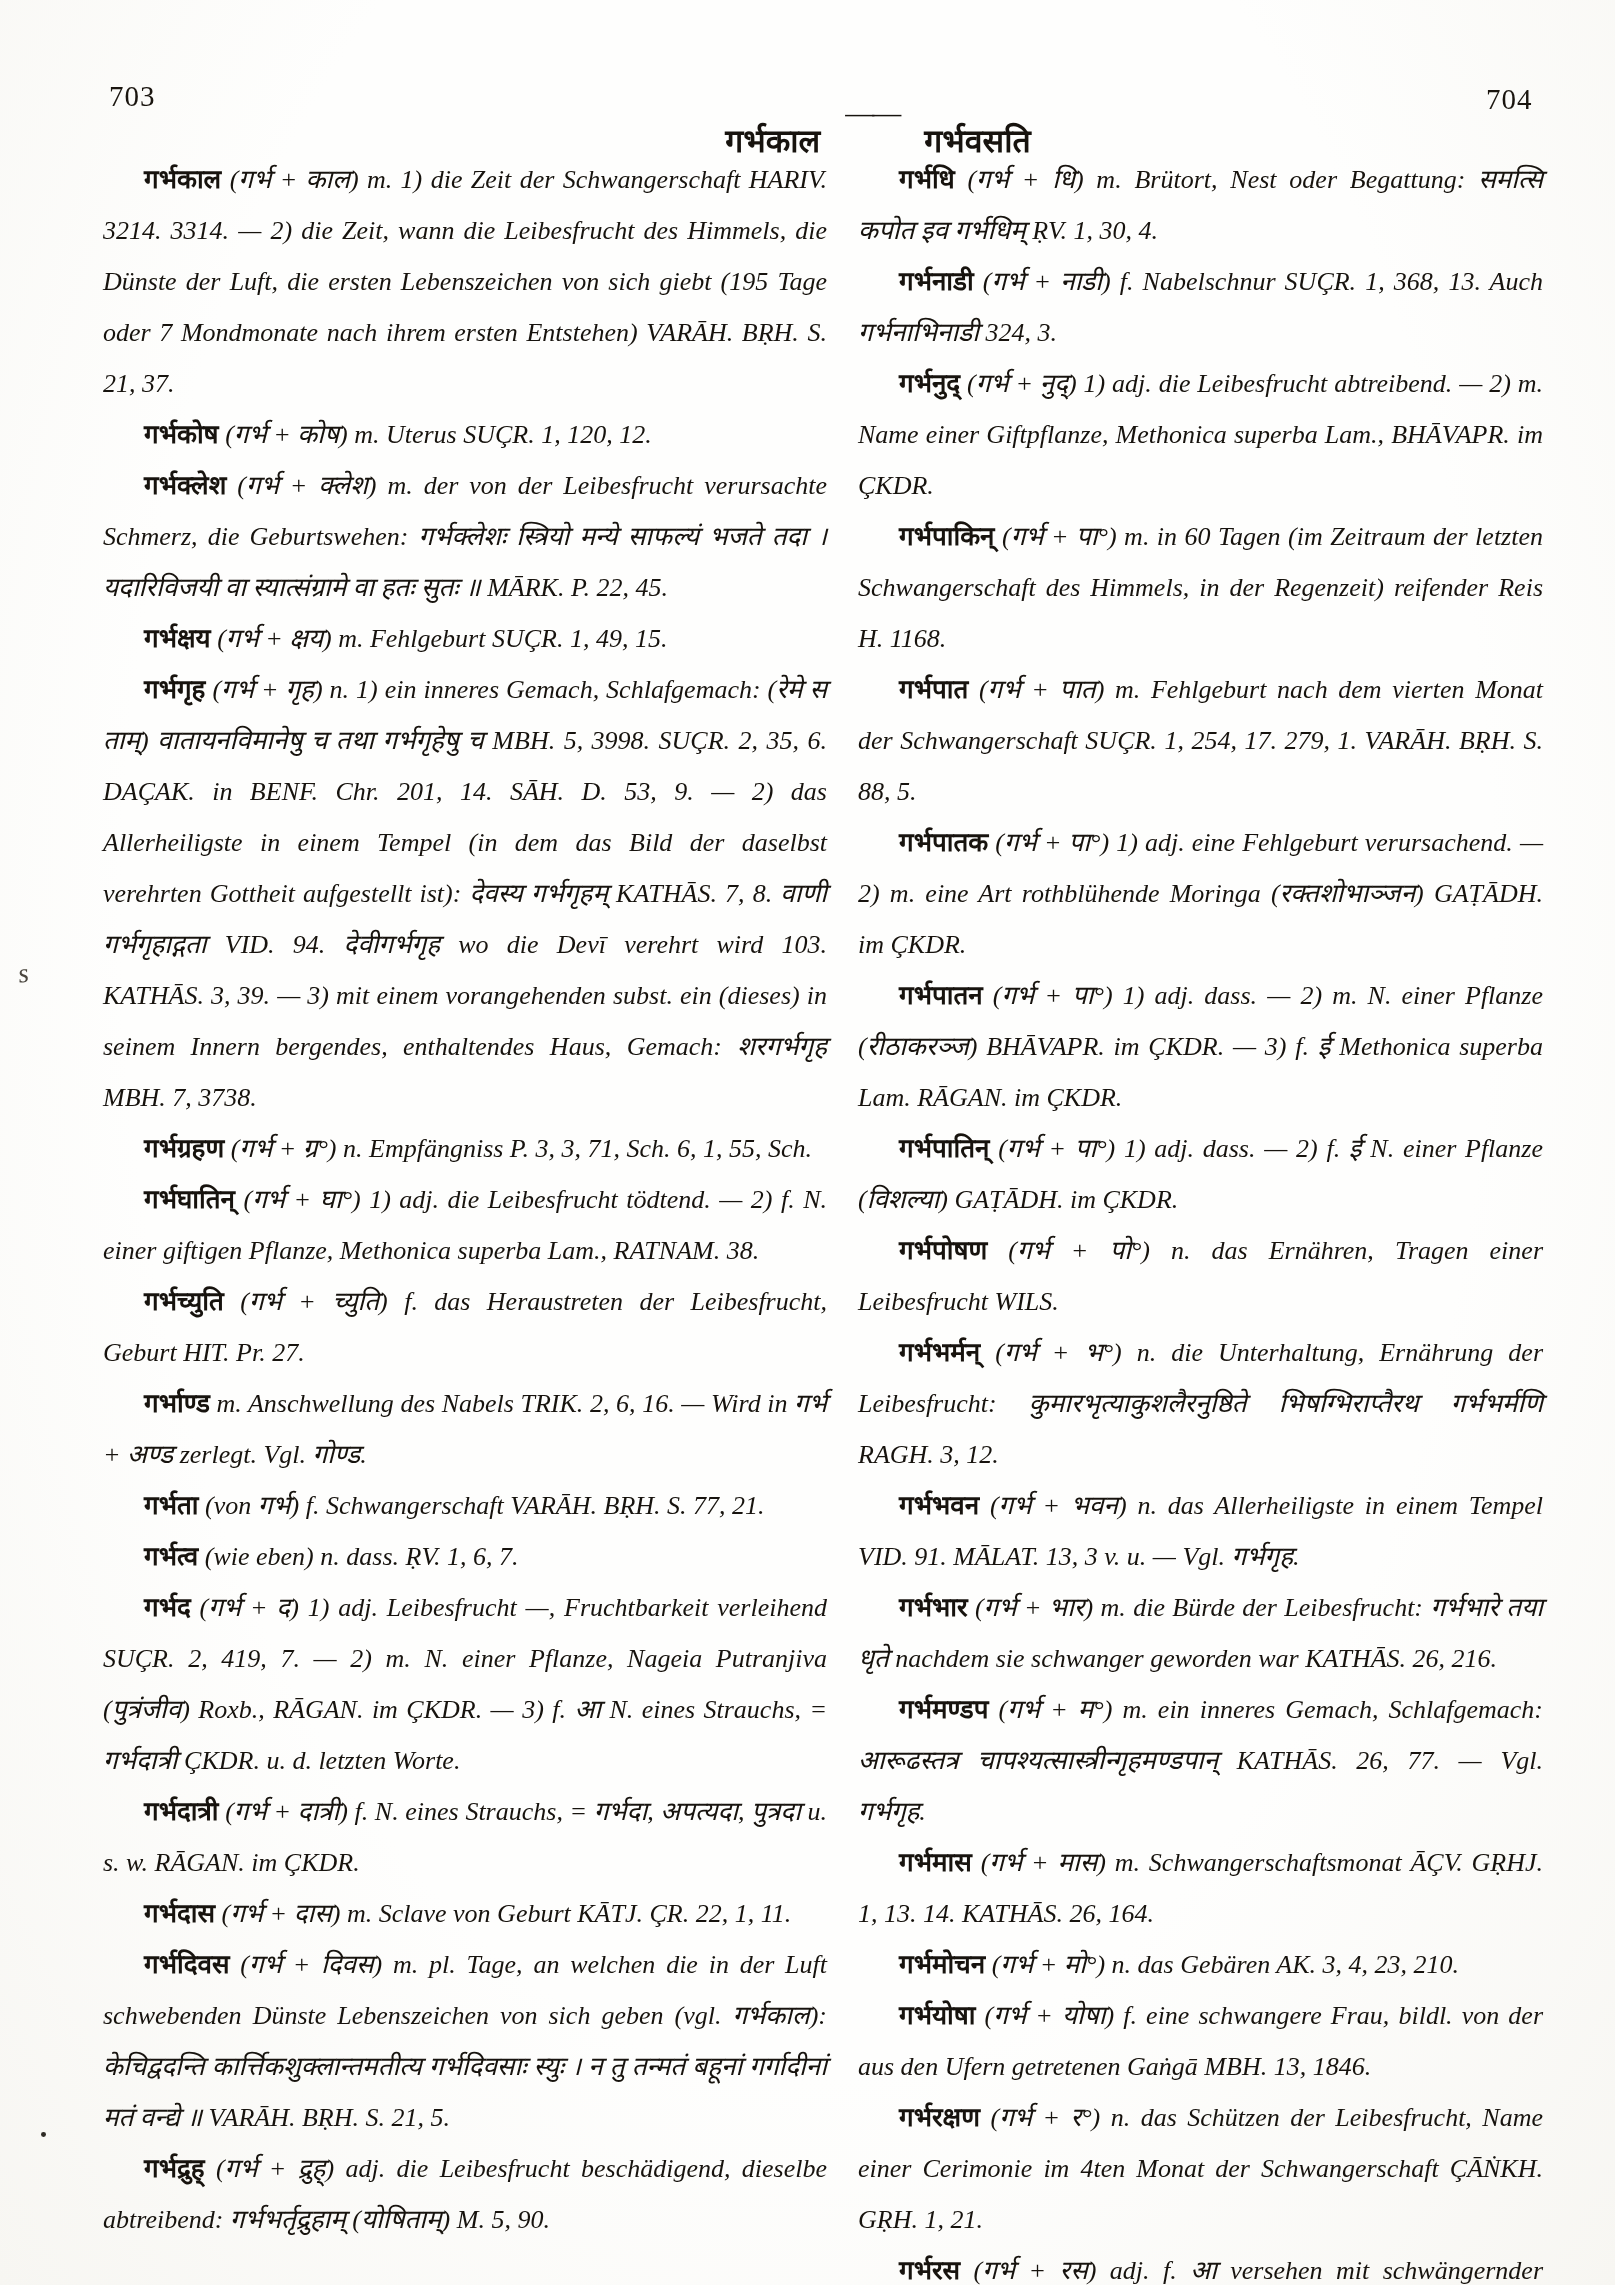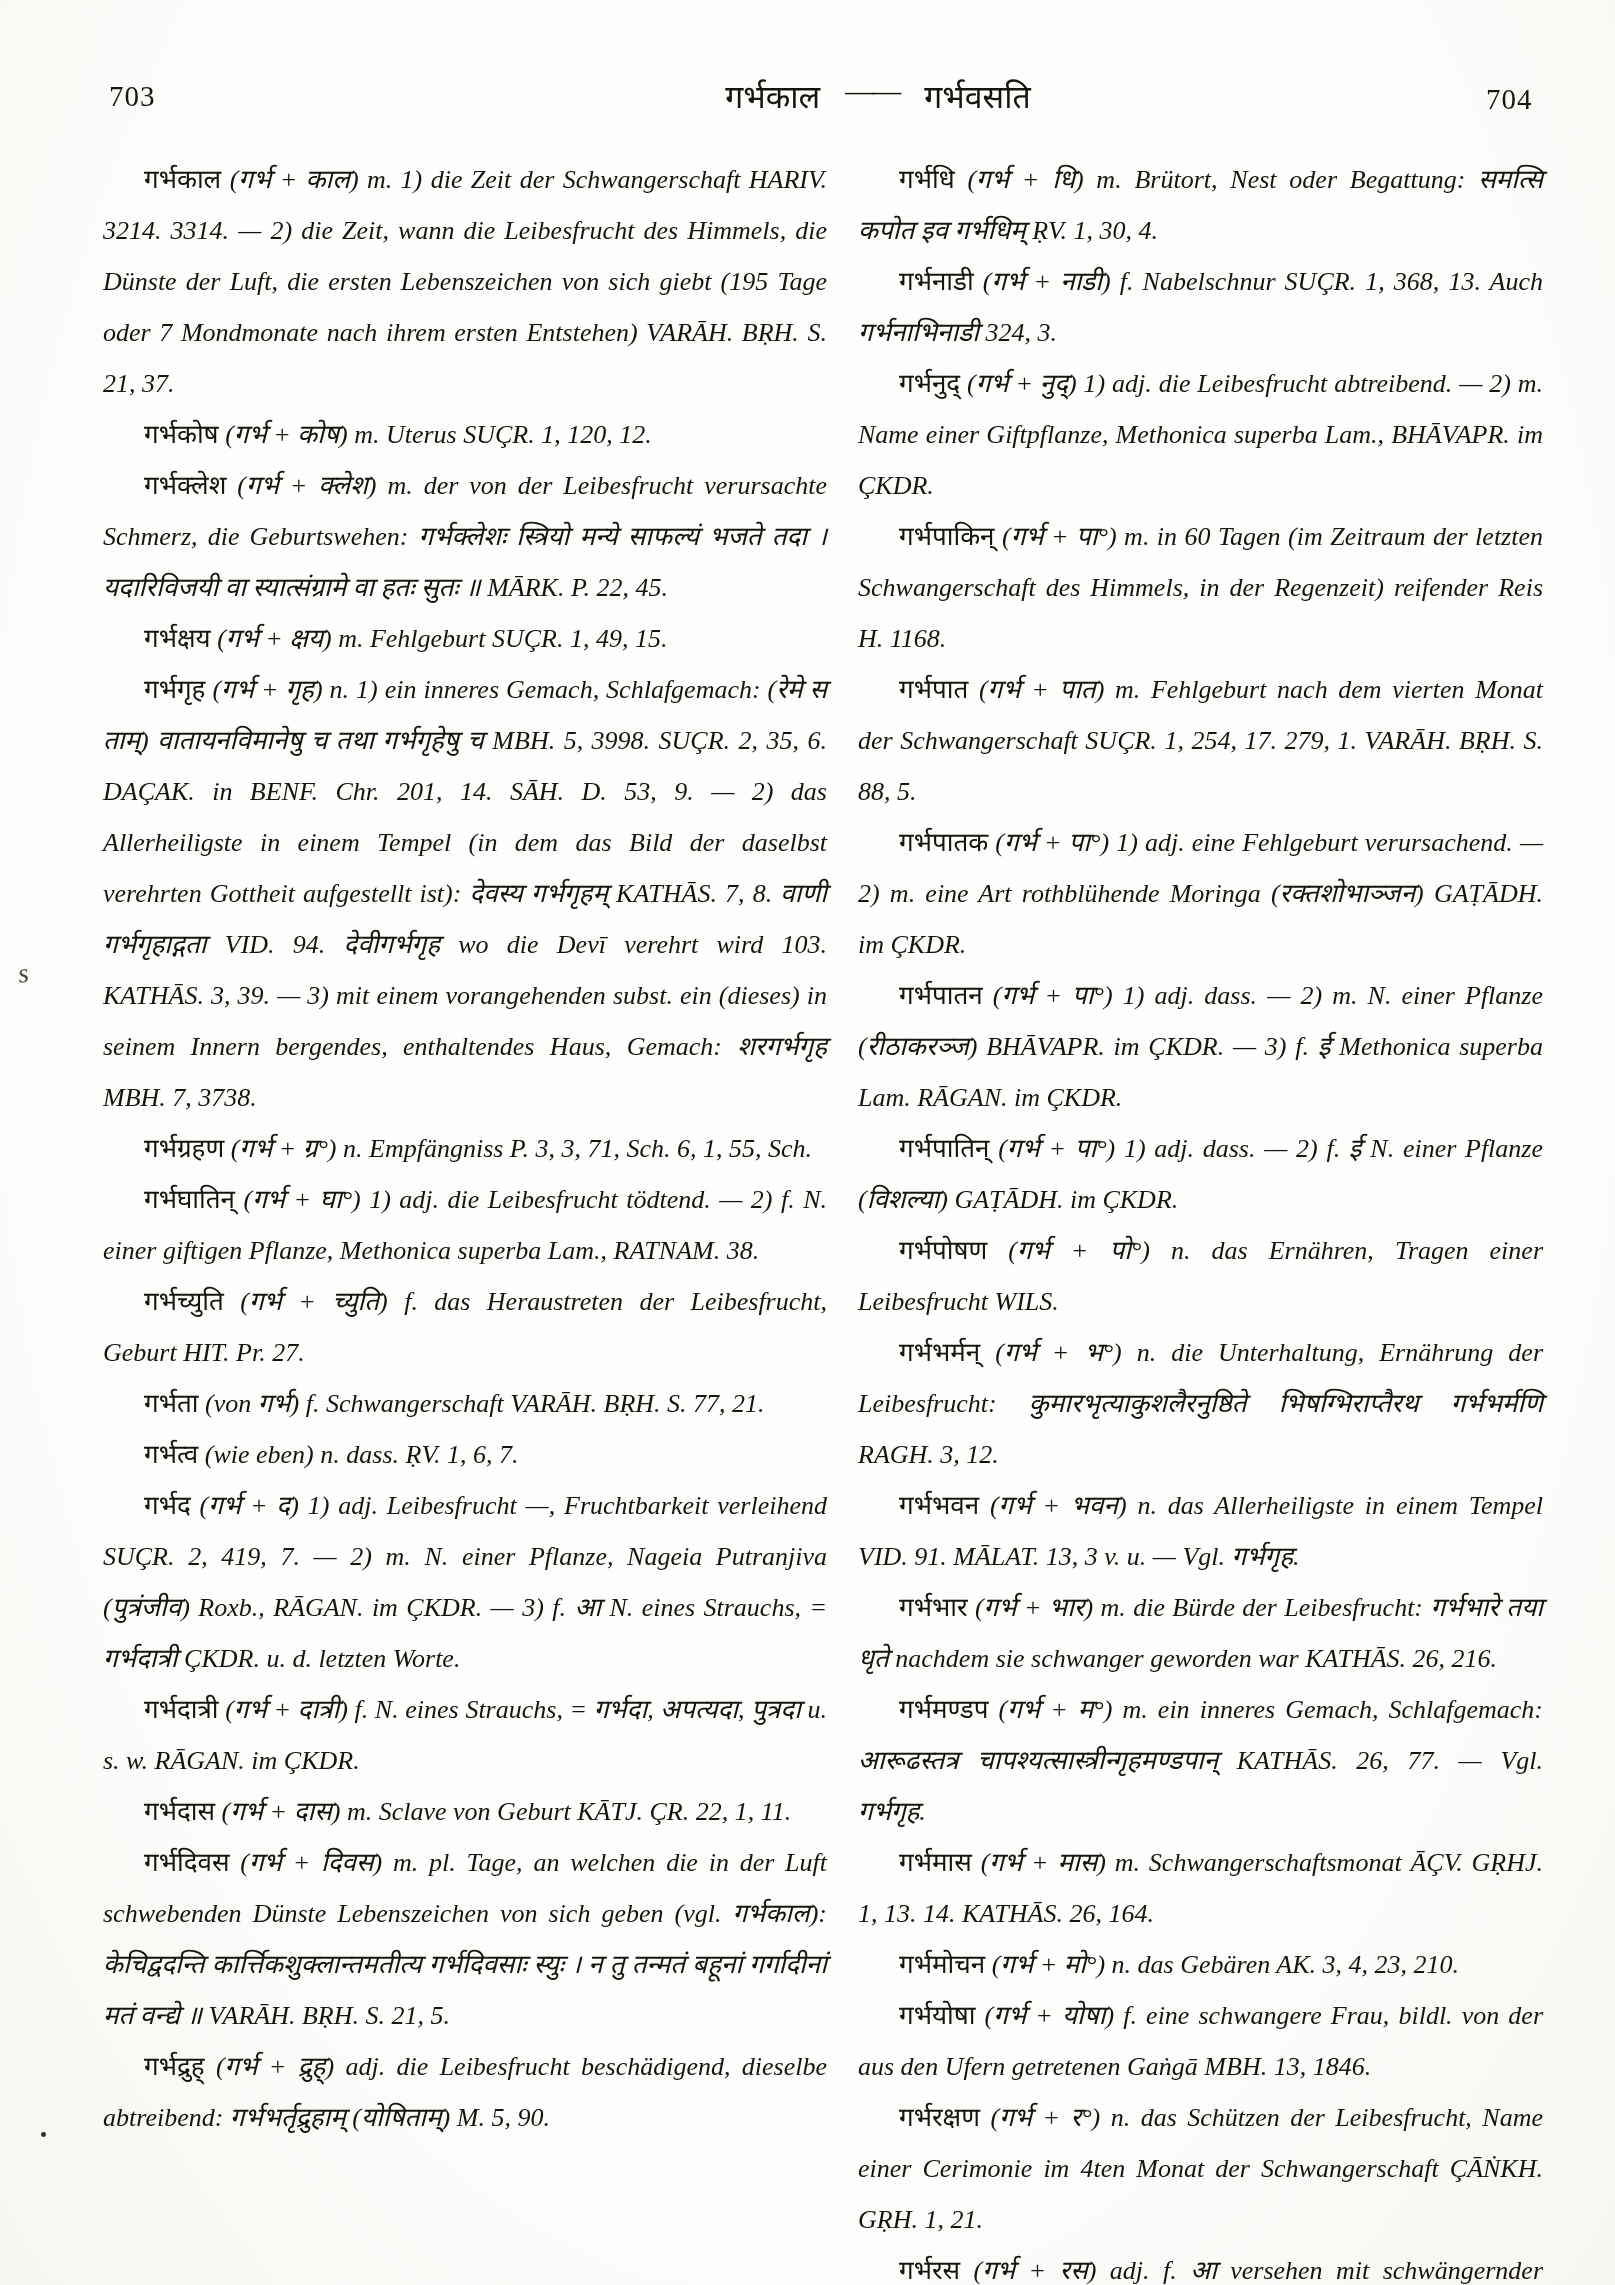--- a/index.html
+++ b/index.html
@@ -22,21 +22,21 @@
   }
   .running-head .sep{font-weight:normal;letter-spacing:-2px;font-size:29px;position:relative;top:-3.9px;}
   .column{
     position:absolute;top:154px;
     font-size:26px;line-height:51px;text-align:justify;
     text-justify:inter-word;
   }
   .column.left{left:103px;width:724px;}
   .column.right{left:858px;width:685px;}
   p.entry{margin:0;padding:0;text-indent:41px;}
-  .hw{font-weight:normal;font-style:normal;}
+  .hw{font-weight:bold;font-style:normal;margin-top:44px;}
   .entry-body{font-style:italic;}
   .margin-mark{
     position:absolute;left:17.6px;top:958px;font-size:27px;color:#4a463f;
     transform:rotate(-8deg);font-style:italic;
   }
   .margin-speck{
     position:absolute;left:41px;top:2132px;width:4.9px;height:4.9px;border-radius:50%;
     background:#2e2a24;
   }
 </style>
@@ -57,20 +57,21 @@
 
   <div class="column left">
     <p class="entry"><span class="hw">गर्भकाल</span> <span class="entry-body">(गर्भ + काल) m. 1) die Zeit der Schwangerschaft HARIV. 3214. 3314. — 2) die Zeit, wann die Leibesfrucht des Himmels, die Dünste der Luft, die ersten Lebenszeichen von sich giebt (195 Tage oder 7 Mondmonate nach ihrem ersten Entstehen) VARĀH. BṚH. S. 21, 37.</span></p>
     <p class="entry"><span class="hw">गर्भकोष</span> <span class="entry-body">(गर्भ + कोष) m. Uterus SUÇR. 1, 120, 12.</span></p>
     <p class="entry"><span class="hw">गर्भक्लेश</span> <span class="entry-body">(गर्भ + क्लेश) m. der von der Leibesfrucht verursachte Schmerz, die Geburtswehen: गर्भक्लेशः स्त्रियो मन्ये साफल्यं भजते तदा । यदारिविजयी वा स्यात्संग्रामे वा हतः सुतः ॥ MĀRK. P. 22, 45.</span></p>
     <p class="entry"><span class="hw">गर्भक्षय</span> <span class="entry-body">(गर्भ + क्षय) m. Fehlgeburt SUÇR. 1, 49, 15.</span></p>
     <p class="entry"><span class="hw">गर्भगृह</span> <span class="entry-body">(गर्भ + गृह) n. 1) ein inneres Gemach, Schlafgemach: (रेमे स ताम्) वातायनविमानेषु च तथा गर्भगृहेषु च MBH. 5, 3998. SUÇR. 2, 35, 6. DAÇAK. in BENF. Chr. 201, 14. SĀH. D. 53, 9. — 2) das Allerheiligste in einem Tempel (in dem das Bild der daselbst verehrten Gottheit aufgestellt ist): देवस्य गर्भगृहम् KATHĀS. 7, 8. वाणी गर्भगृहाद्गता VID. 94. देवीगर्भगृह wo die Devī verehrt wird 103. KATHĀS. 3, 39. — 3) mit einem vorangehenden subst. ein (dieses) in seinem Innern bergendes, enthaltendes Haus, Gemach: शरगर्भगृह MBH. 7, 3738.</span></p>
     <p class="entry"><span class="hw">गर्भग्रहण</span> <span class="entry-body">(गर्भ + ग्र°) n. Empfängniss P. 3, 3, 71, Sch. 6, 1, 55, Sch.</span></p>
     <p class="entry"><span class="hw">गर्भघातिन्</span> <span class="entry-body">(गर्भ + घा°) 1) adj. die Leibesfrucht tödtend. — 2) f. N. einer giftigen Pflanze, Methonica superba Lam., RATNAM. 38.</span></p>
     <p class="entry"><span class="hw">गर्भच्युति</span> <span class="entry-body">(गर्भ + च्युति) f. das Heraustreten der Leibesfrucht, Geburt HIT. Pr. 27.</span></p>
+    <p class="entry"><span class="hw">गर्भाण्ड</span> <span class="entry-body">m. Anschwellung des Nabels TRIK. 2, 6, 16. — Wird in गर्भ + अण्ड zerlegt. Vgl. गोण्ड.</span></p>
     <p class="entry"><span class="hw">गर्भता</span> <span class="entry-body">(von गर्भ) f. Schwangerschaft VARĀH. BṚH. S. 77, 21.</span></p>
     <p class="entry"><span class="hw">गर्भत्व</span> <span class="entry-body">(wie eben) n. dass. ṚV. 1, 6, 7.</span></p>
     <p class="entry"><span class="hw">गर्भद</span> <span class="entry-body">(गर्भ + द) 1) adj. Leibesfrucht —, Fruchtbarkeit verleihend SUÇR. 2, 419, 7. — 2) m. N. einer Pflanze, Nageia Putranjiva (पुत्रंजीव) Roxb., RĀGAN. im ÇKDR. — 3) f. आ N. eines Strauchs, = गर्भदात्री ÇKDR. u. d. letzten Worte.</span></p>
     <p class="entry"><span class="hw">गर्भदात्री</span> <span class="entry-body">(गर्भ + दात्री) f. N. eines Strauchs, = गर्भदा, अपत्यदा, पुत्रदा u. s. w. RĀGAN. im ÇKDR.</span></p>
     <p class="entry"><span class="hw">गर्भदास</span> <span class="entry-body">(गर्भ + दास) m. Sclave von Geburt KĀTJ. ÇR. 22, 1, 11.</span></p>
     <p class="entry"><span class="hw">गर्भदिवस</span> <span class="entry-body">(गर्भ + दिवस) m. pl. Tage, an welchen die in der Luft schwebenden Dünste Lebenszeichen von sich geben (vgl. गर्भकाल): केचिद्वदन्ति कार्त्तिकशुक्लान्तमतीत्य गर्भदिवसाः स्युः । न तु तन्मतं बहूनां गर्गादीनां मतं वन्द्ये ॥ VARĀH. BṚH. S. 21, 5.</span></p>
     <p class="entry"><span class="hw">गर्भद्रुह्</span> <span class="entry-body">(गर्भ + द्रुह्) adj. die Leibesfrucht beschädigend, dieselbe abtreibend: गर्भभर्तृद्रुहाम् (योषिताम्) M. 5, 90.</span></p>
 
   </div>
 

